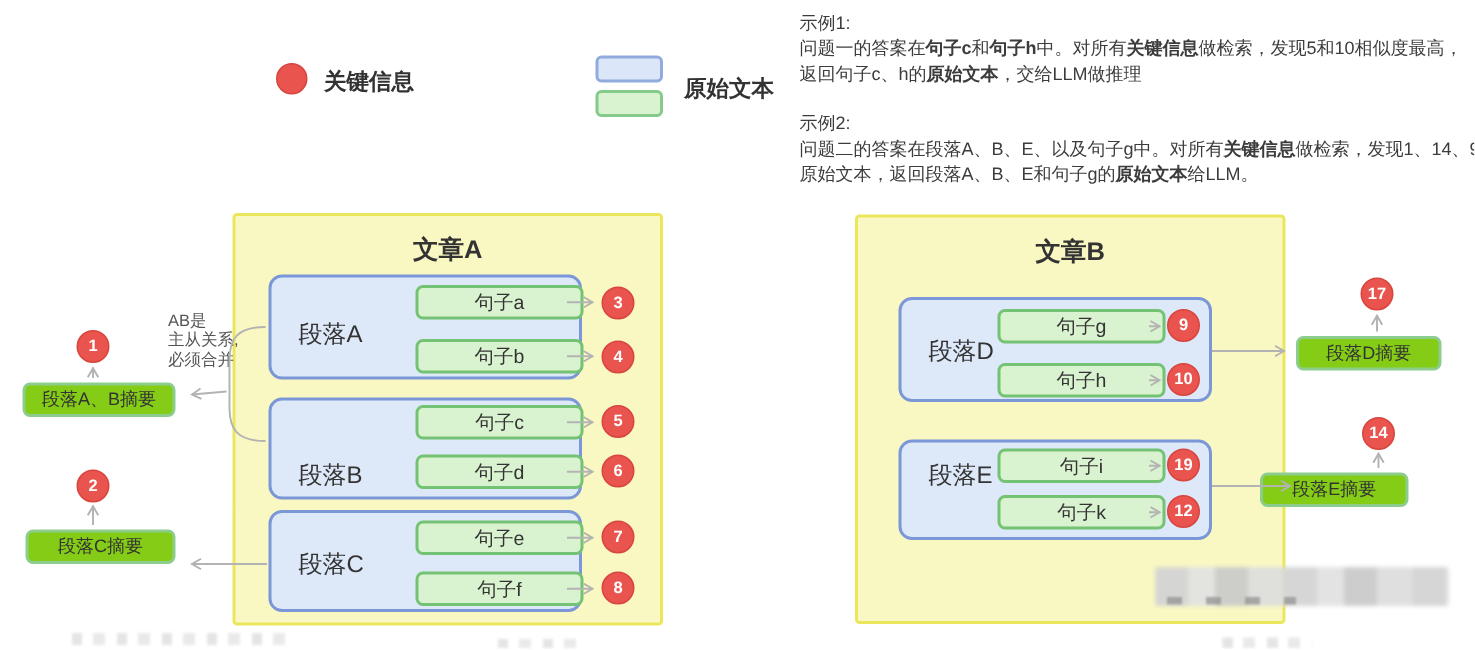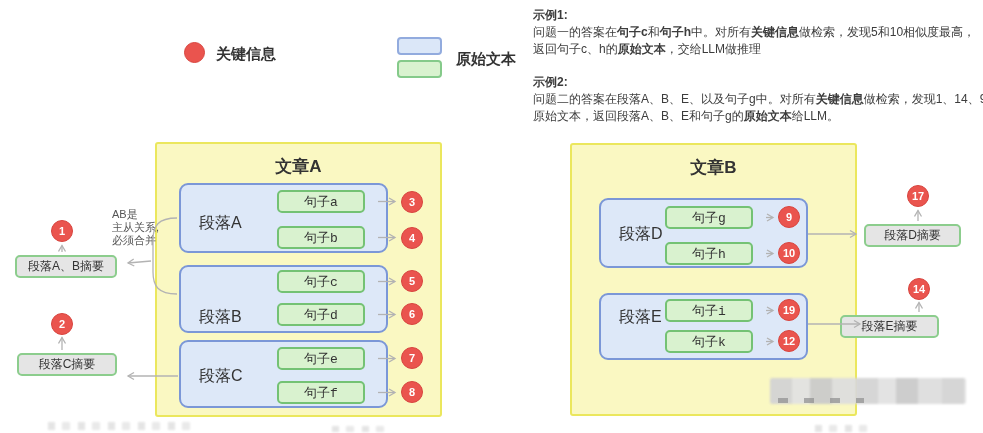--- a/index.html
+++ b/index.html
@@ -10,45 +10,45 @@
   .lg-circle{position:absolute;left:184px;top:42px;width:21px;height:21px;border-radius:50%;
              background:#ea544e;border:1px solid #d8453f;box-sizing:border-box;}
   .lg-label{position:absolute;font-size:15px;font-weight:700;color:#333;}
   .lg-swatch{position:absolute;width:45px;height:18px;border-radius:4px;box-sizing:border-box;}
   .lg-blue{left:397px;top:37px;background:#dbe7f8;border:2px solid #92abde;}
   .lg-green{left:397px;top:60px;background:#d9f2cf;border:2px solid #85ca8a;}
 
   
   .examples{position:absolute;left:533px;top:7px;width:448px;font-size:12px;line-height:17px;color:#3c3c3c;}
   .ex + .ex{margin-top:16px;}
-  .ex-title{font-weight:700;}
+  .ex-title{font-weight:400;}
   .ex-line{white-space:nowrap;}
   .seg-b{font-weight:700;}
 
   
   .article{position:absolute;background:#faf8c2;border:2px solid #ebe75d;border-radius:3px;box-sizing:border-box;}
   .article-title{position:absolute;left:0;top:11px;width:100%;text-align:center;
                  font-size:17px;font-weight:600;color:#333;}
 
   
   .para{position:absolute;background:#dde8f8;border:2px solid #7b97d7;border-radius:9px;box-sizing:border-box;}
   .para-label{position:absolute;left:18px;font-size:16px;color:#333;white-space:nowrap;}
 
   
-  .sent{position:absolute;width:88px;height:23px;background:#d9f2cf;border:2px solid #74c274;border-radius:5px;
+  .sent{position:absolute;width:112px;height:23px;background:#d9f2cf;border:2px solid #74c274;border-radius:5px;
         box-sizing:border-box;display:flex;align-items:center;justify-content:center;
-        font-size:13px;color:#333;white-space:nowrap;font-family:Liberation Mono, monospace;}
+        font-size:13px;color:#333;white-space:nowrap;}
 
   
   .num{position:absolute;width:22px;height:22px;border-radius:50%;background:#ea544e;border:1px solid #d8453f;
        box-sizing:border-box;color:#fff;font-size:11px;font-weight:700;
        display:flex;align-items:center;justify-content:center;}
 
   
-  .summary{position:absolute;height:23px;background:#e5e5e5;border:2px solid #8ccd8d;border-radius:5px;
+  .summary{position:absolute;height:23px;background:#84cc16;border:2px solid #8ccd8d;border-radius:5px;
            box-sizing:border-box;display:flex;align-items:center;justify-content:center;
            font-size:12px;color:#333;white-space:nowrap;}
 
   .annotation{position:absolute;left:112px;top:208px;width:60px;font-size:11px;line-height:13px;
               color:#555;white-space:pre-line;}
 
   .overlay{position:absolute;left:0;top:0;pointer-events:none;}
 
   
   .wm{position:absolute;left:770px;top:378px;width:196px;height:26px;border-radius:2px;

